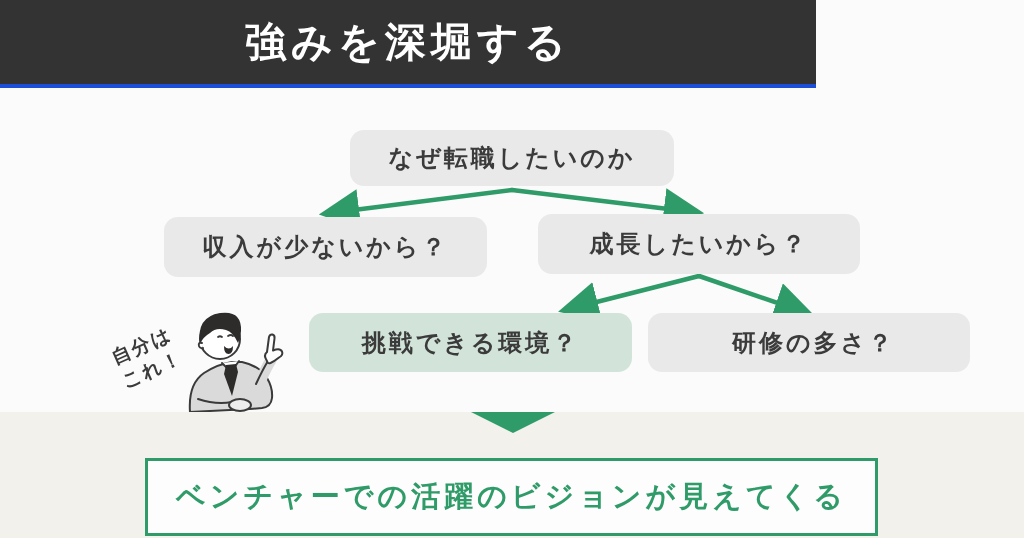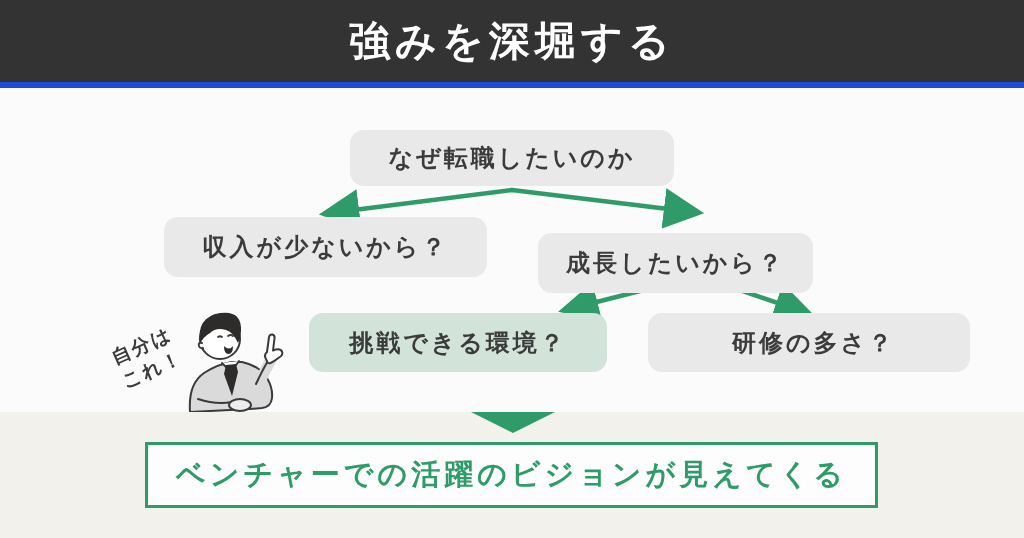--- a/index.html
+++ b/index.html
@@ -6,24 +6,24 @@
   html, body { width: 1024px; height: 538px; }
   body {
     font-family: "DejaVu Sans", "Liberation Sans", sans-serif;
     overflow: hidden;
     background: #fbfbfb;
   }
   .page { position: relative; width: 1024px; height: 538px; }
 
   
   .header {
-    position: absolute; left: 0; top: 0; width: 1024px; height: 88px;
+    position: absolute; left: 0; top: 0; width: 816px; height: 88px;
     background: var(--header-bg, #333333);
     display: flex; align-items: center; justify-content: center;
-    border-bottom: 6px solid #1d4ed8;
+    border-bottom: 4px solid #1d4ed8;
   }
   .header h1 {
     color: #ffffff; font-size: 41px; font-weight: 800; letter-spacing: 5px;
   }
 
   
   .main {
     position: absolute; left: 0; top: 88px; width: 1024px; height: 324px;
     background: var(--body-bg, #fbfbfb);
   }
@@ -32,22 +32,22 @@
     background: var(--box-gray, #e9e9e9);
     color: var(--text-dark, #3b3b3b);
     font-weight: 700; font-size: 24px; letter-spacing: 3px;
     display: flex; align-items: center; justify-content: center;
     text-align: center;
     border-radius: 14px;
   }
   .node.highlight { background: var(--box-green, #d2e4da); }
   .node-root { left: 350px; top: 42px;  width: 324px; height: 56px; }
   .node-l2a  { left: 164px; top: 129px; width: 323px; height: 60px; }
-  .node-l2b  { left: 538px; top: 145px; width: 275px; height: 60px; }
-  .node-l3a  { left: 309px; top: 225px; width: 298px; height: 59px; text-align: right; }
+  .node-l2b  { left: 538px; top: 126px; width: 322px; height: 60px; }
+  .node-l3a  { left: 309px; top: 225px; width: 323px; height: 59px; text-align: right; }
   .node-l3b  { left: 648px; top: 225px; width: 322px; height: 59px; padding-left: 9px; }
 
   .arrows { position: absolute; left: 0; top: 0; width: 1024px; height: 324px; }
   .arrow-line { stroke: var(--accent-green, #2f9b68); stroke-width: 4.5; fill: none; stroke-linecap: round; }
   .arrow-fill { fill: var(--accent-green, #2f9b68); }
 
   
   .self-note {
     position: absolute; left: 92px; top: 244px; width: 110px;
     transform: rotate(-24deg);
@@ -57,21 +57,21 @@
   }
   .character { position: absolute; left: 172px; top: 218px; }
 
   
   .footer {
     position: absolute; left: 0; top: 412px; width: 1024px; height: 126px;
     background: var(--footer-bg, #f2f1ec);
   }
   .down-triangle { position: absolute; left: 471px; top: 0; }
   .conclusion-box {
-    position: absolute; left: 145px; top: 30px; width: 733px; height: 66px;
+    position: absolute; left: 145px; top: 46px; width: 733px; height: 78px;
     background: #fdfdfd;
     border: 3px solid var(--accent-green, #2f9b68);
     display: flex; align-items: center; justify-content: center;
     color: var(--accent-green, #2f9b68);
     font-size: 29px; font-weight: 800; letter-spacing: 4px;
     text-align: center;
   }
 </style>
 </head>
 <body>

